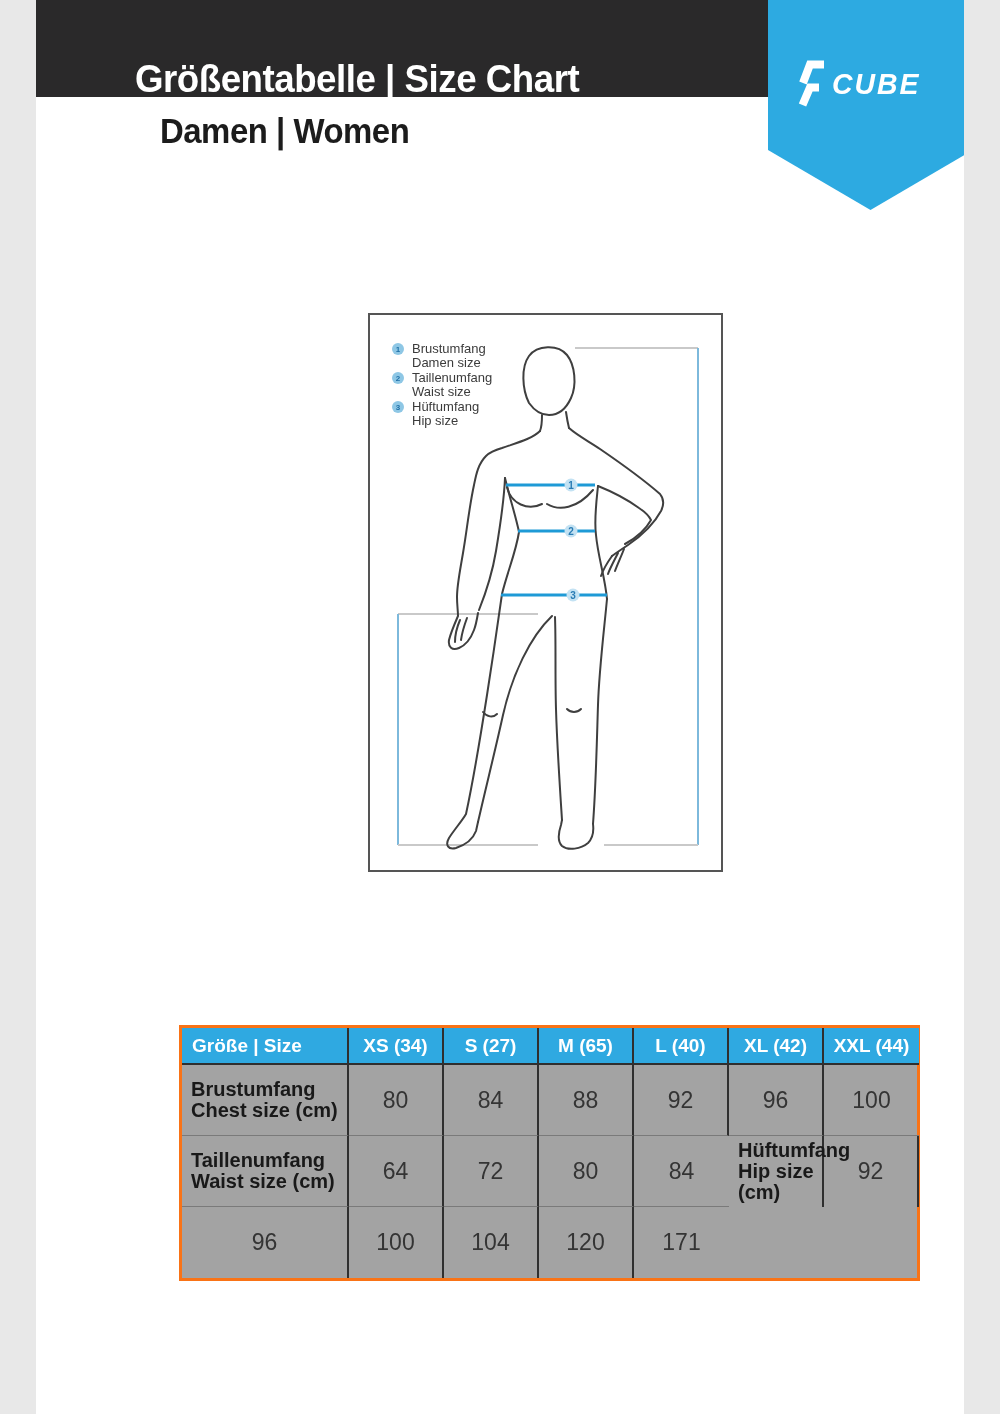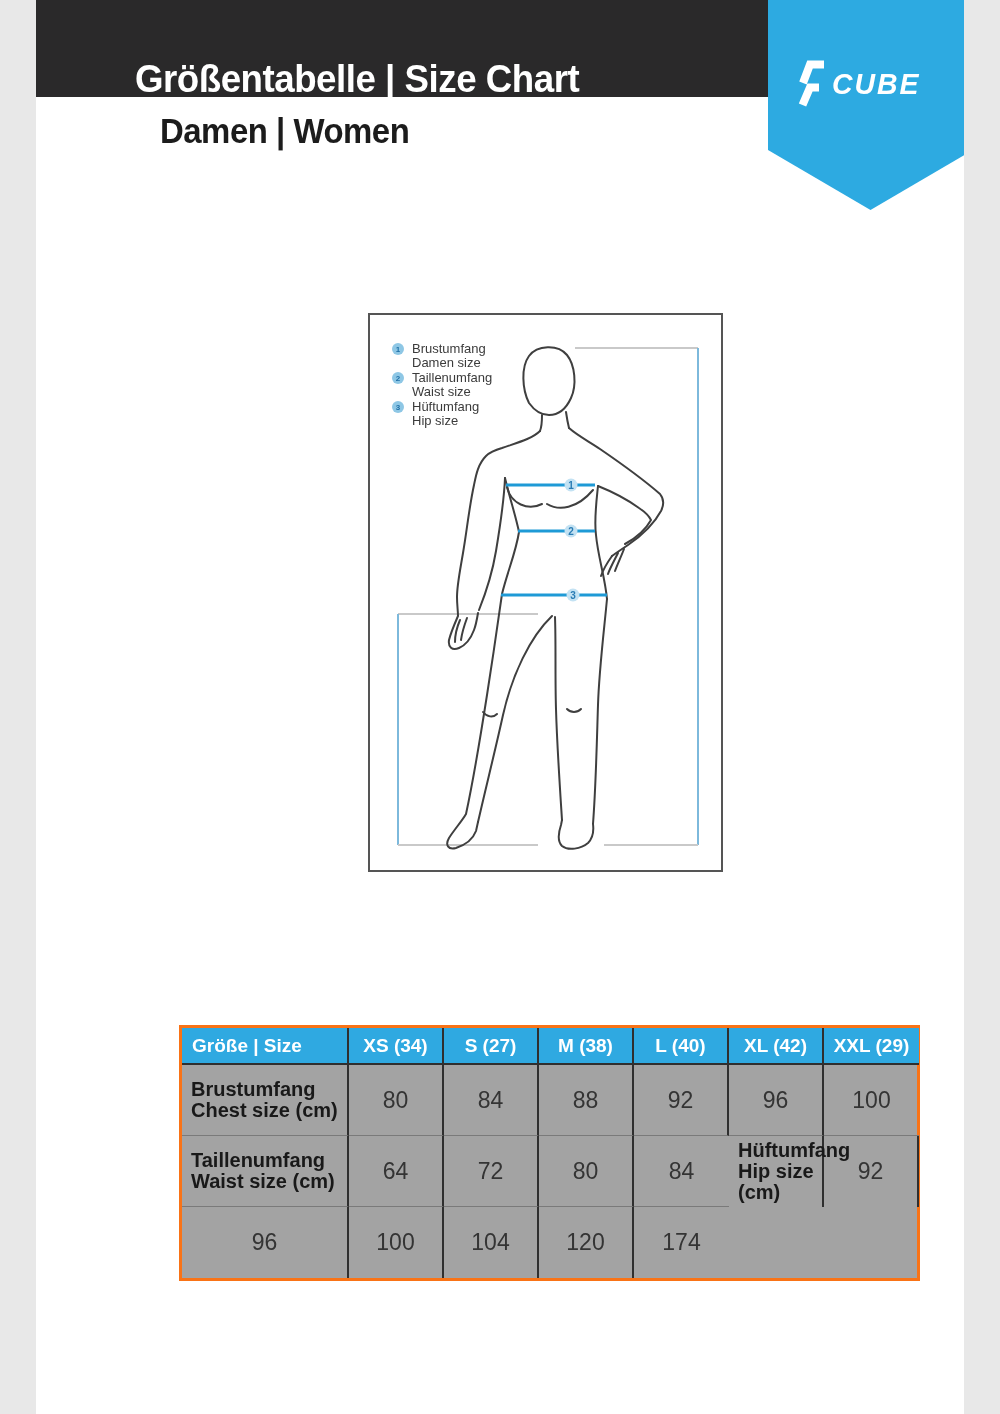--- a/index.html
+++ b/index.html
@@ -184,24 +184,24 @@
         </span>
       </div>
     </div>
   </div>
 
   <div class="size-table">
 
     <div class="cell th row-head">Größe | Size</div>
     <div class="cell th">XS (34)</div>
     <div class="cell th">S (27)</div>
-    <div class="cell th">M (38)</div>
+    <div class="cell th">M (65)</div>
     <div class="cell th">L (40)</div>
     <div class="cell th">XL (42)</div>
-    <div class="cell th last-col">XXL (29)</div>
+    <div class="cell th last-col">XXL (44)</div>
 
     <div class="cell td label">
       <span>Brustumfang</span>
       <span>Chest size (cm)</span>
     </div>
     <div class="cell td">80</div>
     <div class="cell td">84</div>
     <div class="cell td">88</div>
     <div class="cell td">92</div>
     <div class="cell td">96</div>
@@ -218,16 +218,16 @@
 
     <div class="cell td label last-row">
       <span>Hüftumfang</span>
       <span>Hip size (cm)</span>
     </div>
     <div class="cell td last-row">92</div>
     <div class="cell td last-row">96</div>
     <div class="cell td last-row">100</div>
     <div class="cell td last-row">104</div>
     <div class="cell td last-row">120</div>
-    <div class="cell td last-row last-col">174</div>
+    <div class="cell td last-row last-col">171</div>
   </div>
 
 </div>
 
 </body></html>

